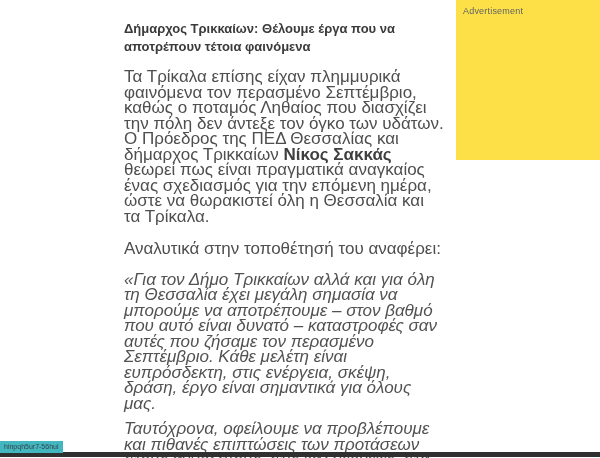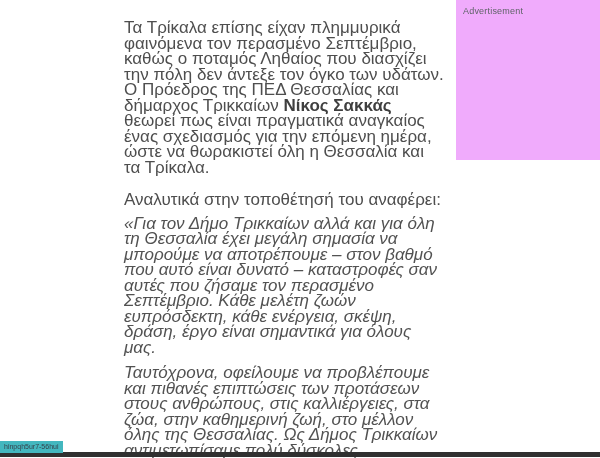--- a/index.html
+++ b/index.html
@@ -8,21 +8,21 @@
     width: 600px; height: 458px;
     background: #ffffff;
     font-family: "Liberation Sans", sans-serif;
     position: relative;
     overflow: hidden;
   }
   .ad-box {
     position: absolute;
     left: 456px; top: 0;
     width: 144px; height: 160px;
-    background: #f0abfc;
+    background: #fde047;
   }
   .ad-label {
     position: absolute;
     left: 7px; top: 6px;
     font-size: 9px;
     color: #5f6368;
     letter-spacing: 0.2px;
   }
   .content {
     position: absolute;
@@ -37,21 +37,21 @@
     color: #3a3a3a;
     margin: 0 0 13px 0;
   }
   .para {
     font-size: 17px;
     line-height: 15.5px;
     margin: 0;
   }
   .intro { margin-bottom: 17px; }
   .intro strong { color: #3f3f3f; }
-  .lead { margin-bottom: 8px; }
+  .lead { margin-bottom: 15px; }
   .quote {
     font-style: italic;
     margin-bottom: 10px;
     color: #525252;
   }
   .quote-2 { margin-bottom: 7px; }
   .status-tag {
     position: absolute;
     left: 0; top: 441px;
     height: 12px;
@@ -72,26 +72,27 @@
   }
 </style>
 </head>
 <body>
 
 <div class="ad-box">
   <span class="ad-label">Advertisement</span>
 </div>
 
 <div class="content">
+  <h1 class="title">Δήμαρχος Τρικκαίων: Θέλουμε έργα που να αποτρέπουν τέτοια φαινόμενα</h1>
 
   <p class="para intro"><span>Τα Τρίκαλα επίσης είχαν πλημμυρικά φαινόμενα τον περασμένο Σεπτέμβριο, καθώς ο ποταμός Ληθαίος που διασχίζει την πόλη δεν άντεξε τον όγκο των υδάτων. Ο Πρόεδρος της ΠΕΔ Θεσσαλίας και δήμαρχος Τρικκαίων </span><strong>Νίκος Σακκάς</strong><span> θεωρεί πως είναι πραγματικά αναγκαίος ένας σχεδιασμός για την επόμενη ημέρα, ώστε να θωρακιστεί όλη η Θεσσαλία και τα Τρίκαλα.</span></p>
 
   <p class="para lead">Αναλυτικά στην τοποθέτησή του αναφέρει:</p>
 
-  <p class="para quote">«Για τον Δήμο Τρικκαίων αλλά και για όλη τη Θεσσαλία έχει μεγάλη σημασία να μπορούμε να αποτρέπουμε – στον βαθμό που αυτό είναι δυνατό – καταστροφές σαν αυτές που ζήσαμε τον περασμένο Σεπτέμβριο. Κάθε μελέτη ζωών ευπρόσδεκτη, κάθε ενέργεια, σκέψη, δράση, έργο είναι σημαντικά για όλους μας.</p>
+  <p class="para quote">«Για τον Δήμο Τρικκαίων αλλά και για όλη τη Θεσσαλία έχει μεγάλη σημασία να μπορούμε να αποτρέπουμε – στον βαθμό που αυτό είναι δυνατό – καταστροφές σαν αυτές που ζήσαμε τον περασμένο Σεπτέμβριο. Κάθε μελέτη είναι ευπρόσδεκτη, στις ενέργεια, σκέψη, δράση, έργο είναι σημαντικά για όλους μας.</p>
 
   <p class="para quote quote-2">Ταυτόχρονα, οφείλουμε να προβλέπουμε και πιθανές επιπτώσεις των προτάσεων στους ανθρώπους, στις καλλιέργειες, στα ζώα, στην καθημερινή ζωή, στο μέλλον όλης της Θεσσαλίας. Ως Δήμος Τρικκαίων αντιμετωπίσαμε πολύ δύσκολες καταστάσεις. Συνεχίζουμε να βρισκόμαστε έμπρακτα δίπλα στο πλευρό όσων επλήγησαν και έχει μεγάλη σημασία, κάθε δράση να γίνεται με γνώμονα την προστασία των ανθρώπινων ζωών και των περιουσιών, σε μια βιώσιμη Θεσσαλία για τις μελλοντικές γενιές.</p>
 
 </div>
 
 <div class="status-tag">hinpqh5ur7-56hui</div>
 
 <div class="bottom-bar"></div>
 
 </body></html>

